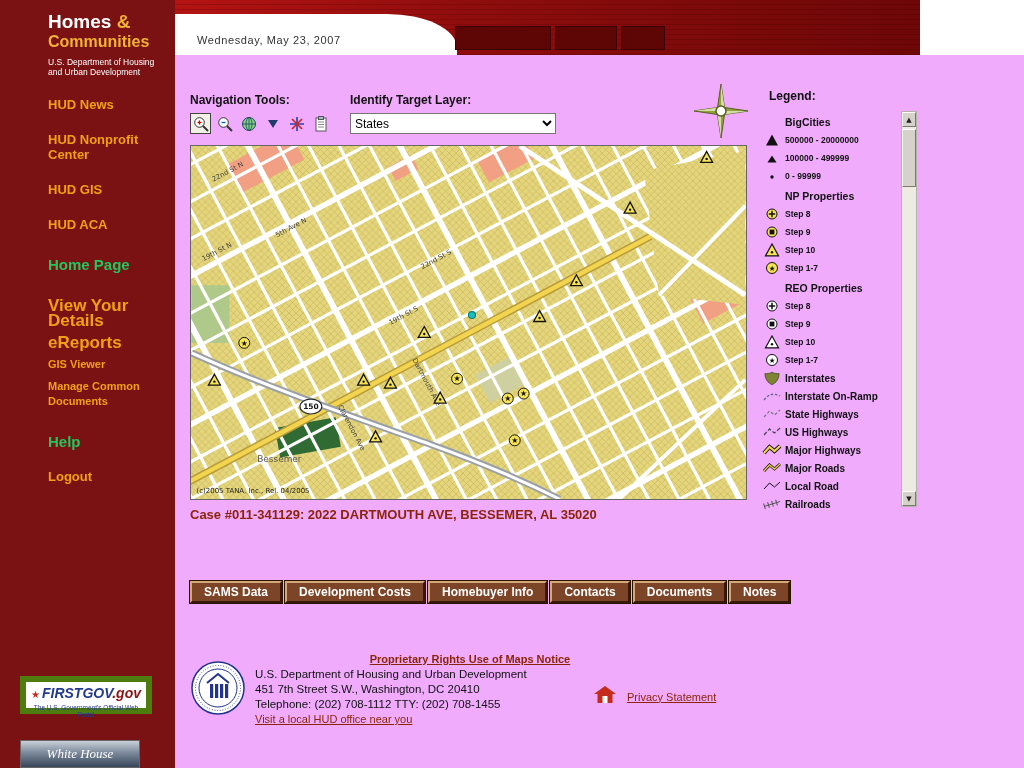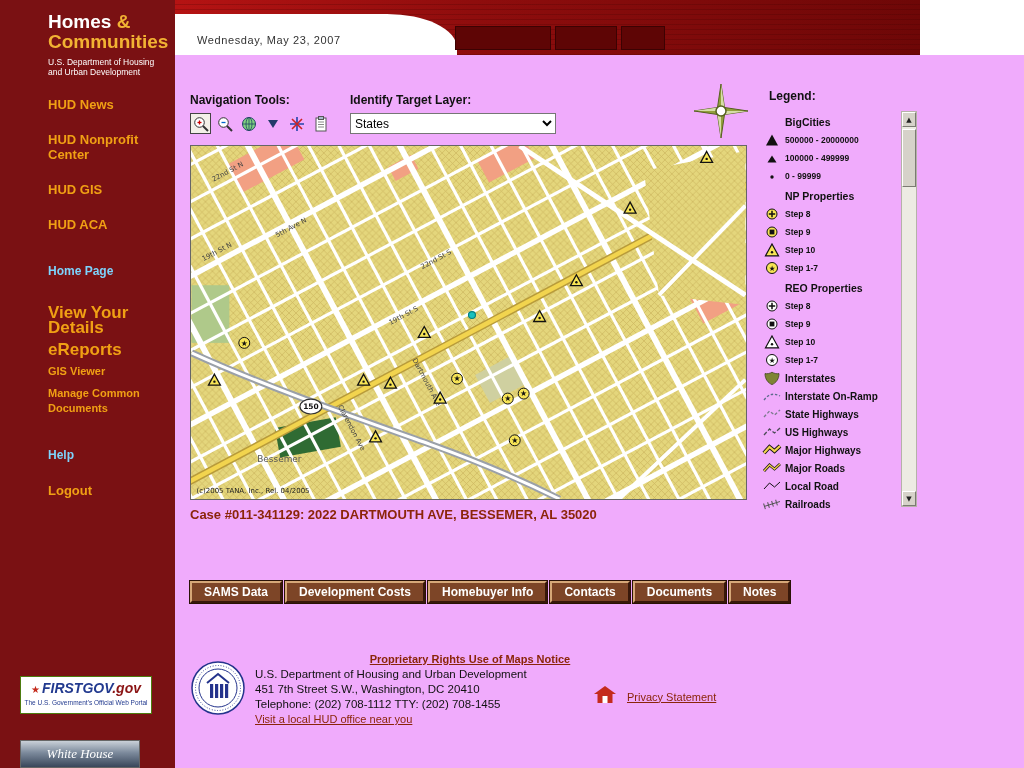--- a/index.html
+++ b/index.html
@@ -5,29 +5,29 @@
   * { box-sizing: border-box; margin: 0; padding: 0; }
   html,body { width:1024px; height:768px; }
   body { font-family:"Liberation Sans", sans-serif; background:#fff; position:relative; overflow:hidden; }
   a { cursor:pointer; }
 
   
   .sidebar { position:absolute; left:0; top:0; width:175px; height:768px; background:#7A1113; z-index:3;padding-left:36px; }
   .logo { padding:12px 12px 0 12px; }
   .logo-line1 { font-size:19px; font-weight:bold; line-height:20px; }
   .lw { color:#fff; } .gold { color:#F2B233; }
-  .logo-line2 { font-size:19px; font-weight:bold; line-height:20px; }
+  .logo-line2 { font-size:16px; font-weight:bold; line-height:20px; }
   .logo-sub { font-size:8.5px; color:#fff; margin-top:5px; width:108px; line-height:10px; }
   .side-link { display:block; font-weight:bold; color:#F0A014; text-decoration:none; margin:0 12px; line-height:15px; }
   .side-link.lg { font-size:13px; margin-top:20px; }
-  .side-link.xl { font-size:12px; color:#7dd3fc; margin-top:32px; }
+  .side-link.xl { font-size:15px; color:#22c55e; margin-top:25px; }
   .side-link.sm { font-size:17px; margin-top:7px; }
   .side-link.xs { font-size:11px; margin-top:7px; }
   .side-link.first { margin-top:26px; }
-  .firstgov { position:absolute; left:20px; top:676px; width:132px; height:38px; background:#fff; border:1px solid #4d7c0f; text-align:center; padding-top:3px; }
+  .firstgov { position:absolute; left:20px; top:676px; width:132px; height:38px; background:#fff; border:6px solid #4d7c0f; text-align:center; padding-top:3px; }
   .fg-name { font-size:14px; font-weight:bold; font-style:italic; color:#223A8F; line-height:16px; }
   .fg-star { color:#C42B1C; font-size:10px; font-family:"DejaVu Sans",sans-serif; margin-right:2px; }
   .fg-dotgov { color:#8a1313; }
   .fg-tag { font-size:6.5px; color:#223A8F; margin-top:1px; }
   .whitehouse { position:absolute; left:20px; top:740px; width:120px; height:28px; overflow:hidden; background:linear-gradient(180deg,#C9D0D8 0%, #7C8A9C 45%, #39465A 100%); border:1px solid #666; display:flex; align-items:center; justify-content:center; }
   .whitehouse span { color:#fff; font-style:italic; font-family:"Liberation Serif",serif; font-size:13px; }
 
   
   .banner { position:absolute; left:175px; top:0; width:745px; height:55px;
     background: repeating-linear-gradient(180deg, rgba(0,0,0,0) 0 4px, rgba(60,0,0,.22) 4px 5px),

